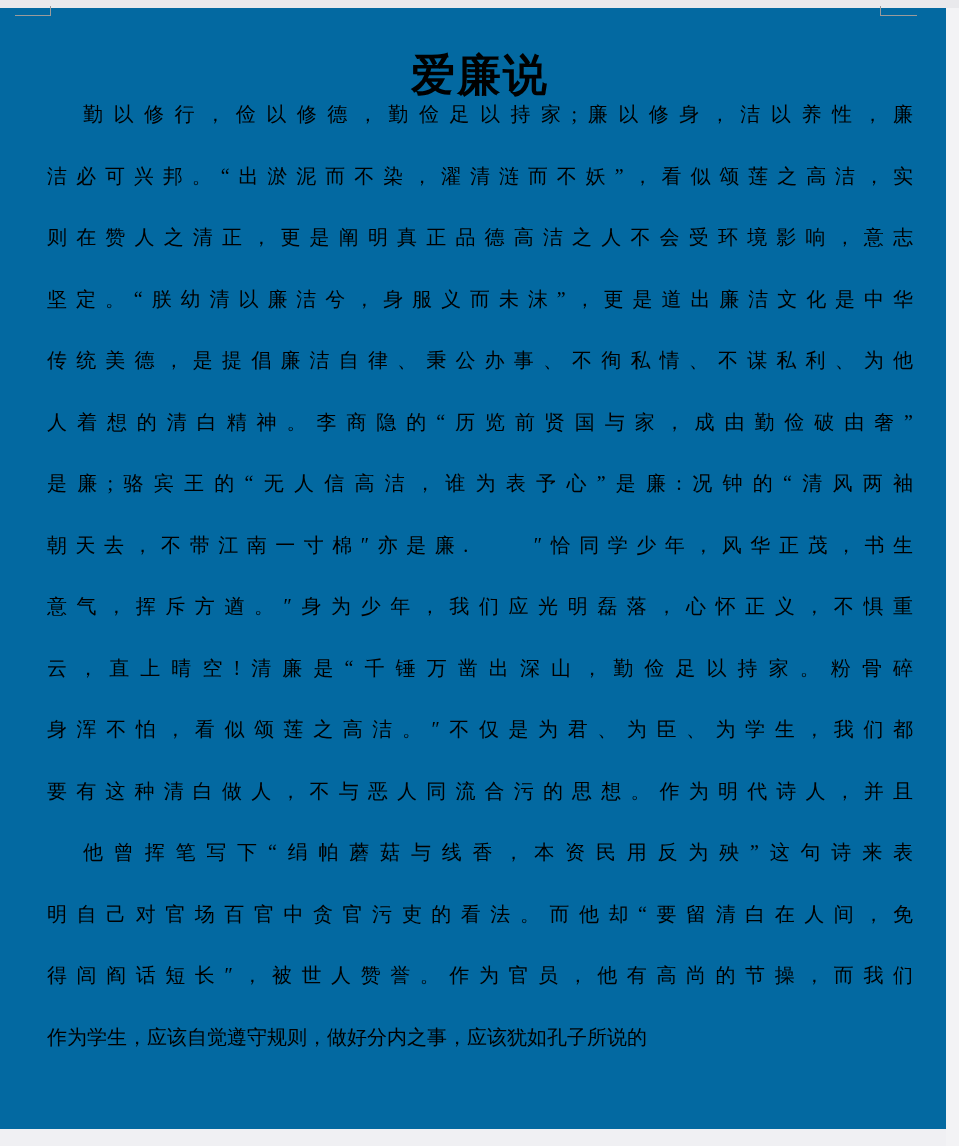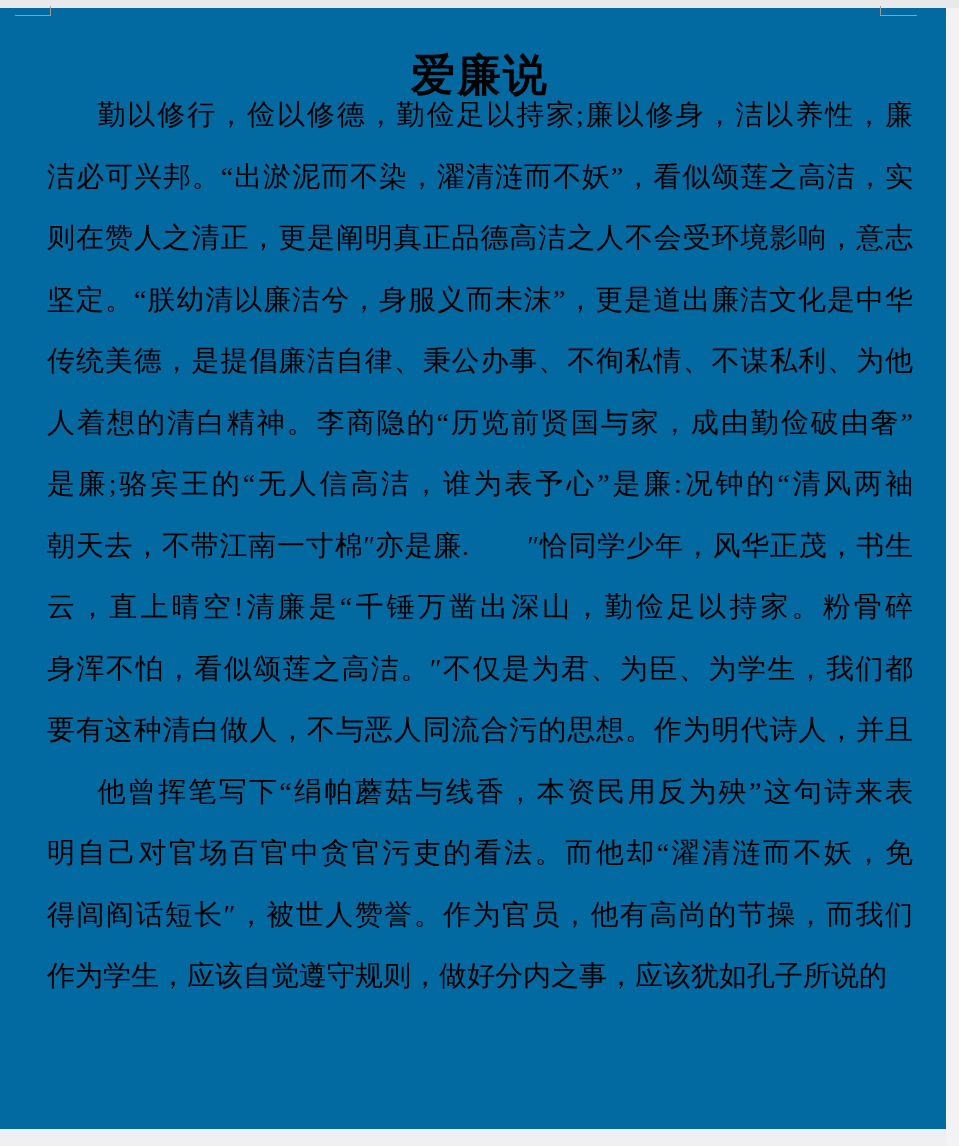--- a/index.html
+++ b/index.html
@@ -28,21 +28,21 @@
   
   .doc-title {
     position: absolute; left: 47px; top: 20px; width: 866px;
     text-align: center;
     font-size: 44px; line-height: 54px; font-weight: bold;
     letter-spacing: 2px;
   }
   .page-text { position: absolute; left: 47px; top: 84px; width: 866px; }
   .line {
     height: 61.5px; line-height: 61.5px;
-    font-size: 28px;
+    font-size: 20px;
     text-align: justify;
     text-align-last: justify;
     overflow: hidden;
     white-space: pre-wrap;
   }
   .line.indent   { text-indent: 1.8em; }
   .line.para-end { text-align-last: left; }
 </style>
 </head>
 <body>
@@ -62,26 +62,27 @@
 
     <div>
       <div class="line indent">勤以修行，俭以修德，勤俭足以持家;廉以修身，洁以养性，廉</div>
       <div class="line">洁必可兴邦。“出淤泥而不染，濯清涟而不妖”，看似颂莲之高洁，实</div>
       <div class="line">则在赞人之清正，更是阐明真正品德高洁之人不会受环境影响，意志</div>
       <div class="line">坚定。“朕幼清以廉洁兮，身服义而未沫”，更是道出廉洁文化是中华</div>
       <div class="line">传统美德，是提倡廉洁自律、秉公办事、不徇私情、不谋私利、为他</div>
       <div class="line">人着想的清白精神。李商隐的“历览前贤国与家，成由勤俭破由奢”</div>
       <div class="line">是廉;骆宾王的“无人信高洁，谁为表予心”是廉:况钟的“清风两袖</div>
       <div class="line">朝天去，不带江南一寸棉″亦是廉.　　″恰同学少年，风华正茂，书生</div>
+      <div class="line">意气，挥斥方遒。″身为少年，我们应光明磊落，心怀正义，不惧重</div>
       <div class="line">云，直上晴空!清廉是“千锤万凿出深山，勤俭足以持家。粉骨碎</div>
       <div class="line">身浑不怕，看似颂莲之高洁。″不仅是为君、为臣、为学生，我们都</div>
       <div class="line">要有这种清白做人，不与恶人同流合污的思想。作为明代诗人，并且</div>
     </div>
 
     <div>
       <div class="line indent">他曾挥笔写下“绢帕蘑菇与线香，本资民用反为殃”这句诗来表</div>
-      <div class="line">明自己对官场百官中贪官污吏的看法。而他却“濯清涟而不妖，免</div>
+      <div class="line">明自己对官场百官中贪官污吏的看法。而他却“要留清白在人间，免</div>
       <div class="line">得闾阎话短长″，被世人赞誉。作为官员，他有高尚的节操，而我们</div>
       <div class="line para-end">作为学生，应该自觉遵守规则，做好分内之事，应该犹如孔子所说的</div>
     </div>
 
   </div>
 </div>
 
 </body></html>

